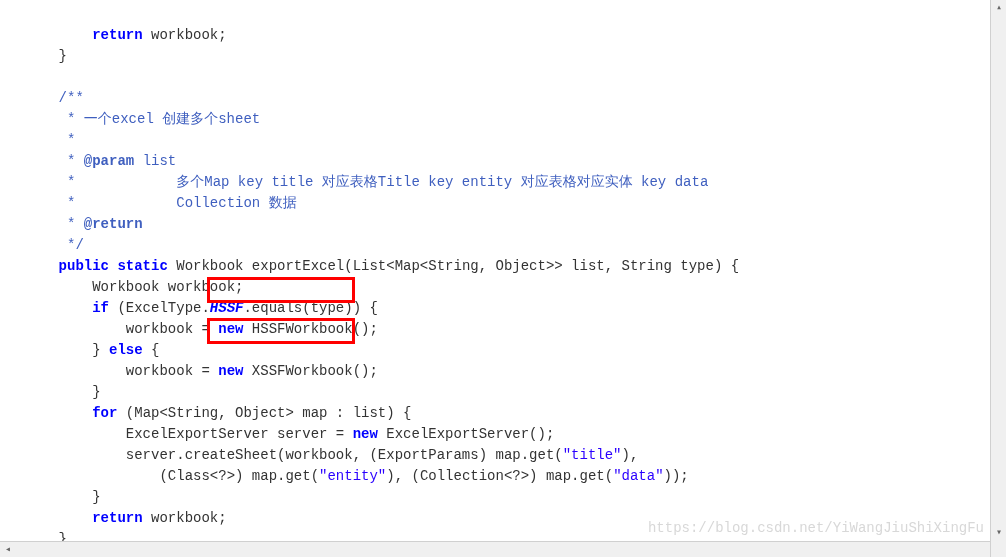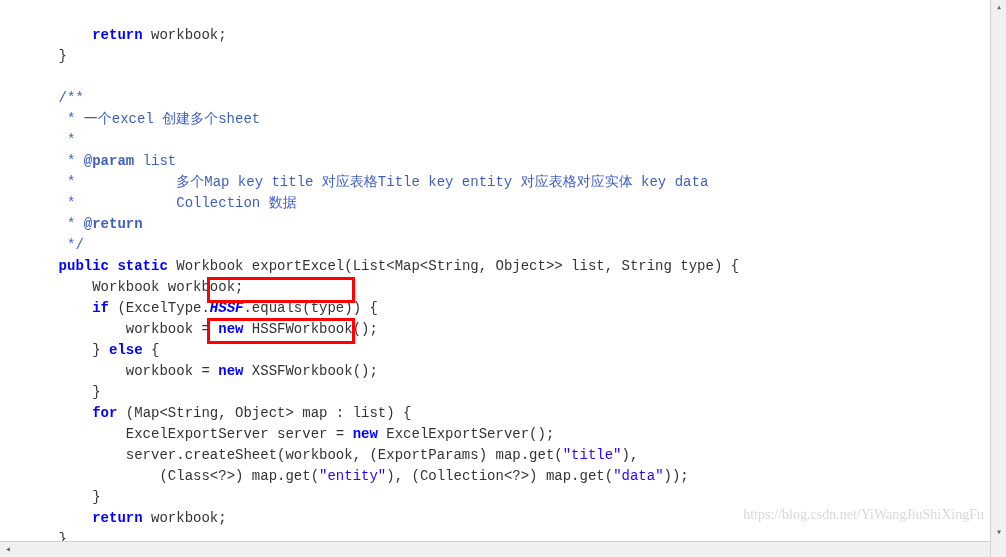--- a/index.html
+++ b/index.html
@@ -68,24 +68,24 @@
       left: 0;
       width: 16px;
       height: 16px;
       line-height: 16px;
       text-align: center;
       font-size: 10px;
       color: #666;
     }
     .watermark {
       position: absolute;
-      bottom: 32px;
+      bottom: 18px;
       right: 22px;
       color: #d8d8d8;
-      font-family: Liberation Serif, serif;
+      font-family: Liberation Mono, monospace;
       font-size: 14px;
       pointer-events: none;
     }
   </style>
 </head>
 <body>
 
 <div class="code-area">
 <span class="kw">        return</span><span> workbook;</span>
 <span>    }</span>

